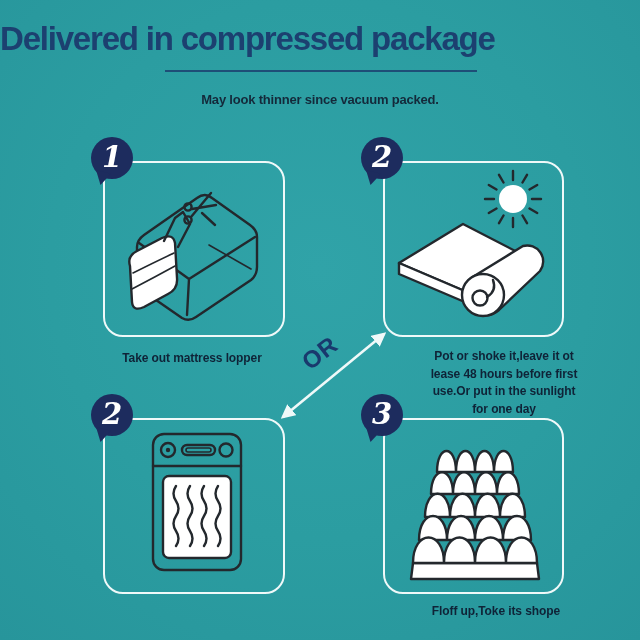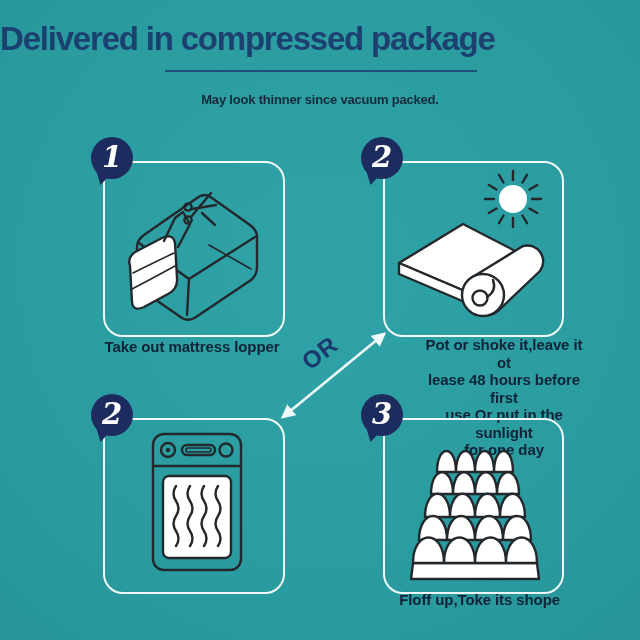--- a/index.html
+++ b/index.html
@@ -41,22 +41,22 @@
     color:#ffffff;font-family:"DejaVu Serif", serif;font-style:italic;font-weight:700;
     font-size:29px;padding-bottom:2px;box-sizing:border-box;
   }
   .badge::after{
     content:"";position:absolute;bottom:-6px;left:5px;width:15px;height:15px;
     background:#1d2c5e;clip-path:polygon(0 0,100% 25%,30% 100%);
   }
   .badge-left{left:-24px;}
   .art{position:absolute;left:0;top:0;width:100%;height:100%;}
   .caption{
-    position:absolute;font-size:15px;font-weight:600;color:#0f2337;
-    line-height:17.5px;white-space:pre-line;letter-spacing:-0.1px;
+    position:absolute;font-size:12px;font-weight:600;color:#0f2337;
+    line-height:17.5px;white-space:pre-line;letter-spacing:-0.1px;margin-top:12px;
   }
   #cap1{left:103px;top:338px;width:178px;text-align:center;}
   #cap2{left:424px;top:336px;width:160px;text-align:center;}
   #cap3{left:157px;top:590px;width:170px;text-align:left;}
   #cap4{left:383px;top:591px;width:177px;text-align:right;}
   .connector{position:absolute;left:268px;top:320px;width:130px;height:110px;}
   .or-label{
     position:absolute;left:301px;top:339px;
     font-size:24px;font-weight:700;color:#19396d;letter-spacing:1px;
     transform:rotate(-38deg);

